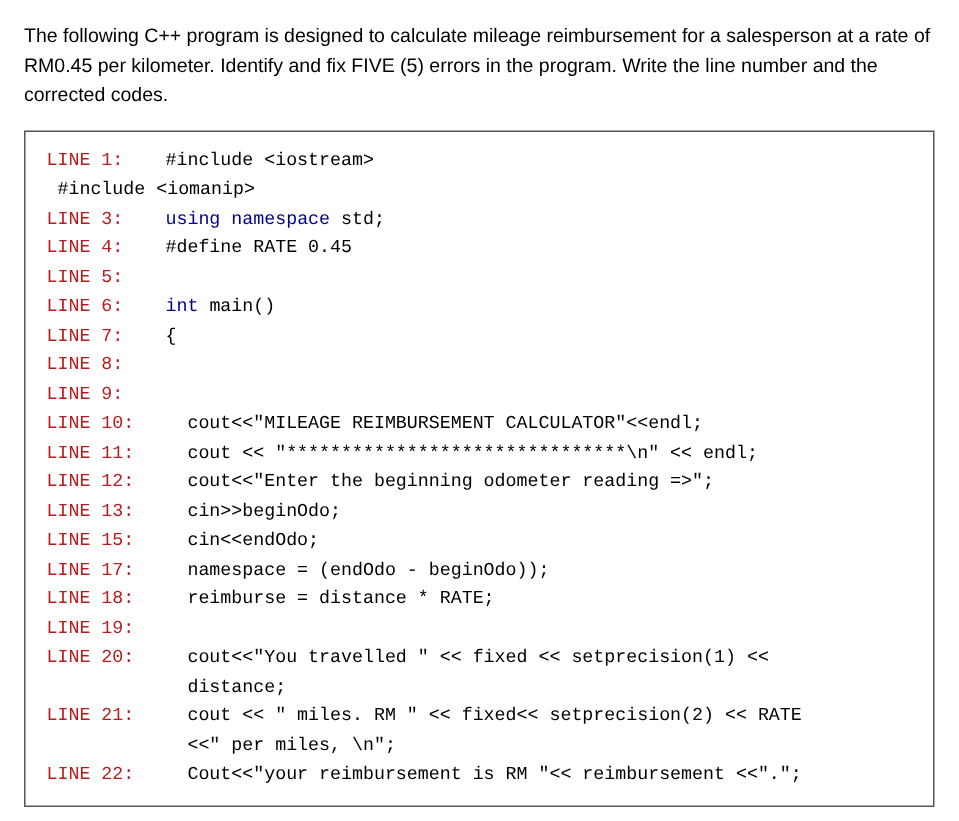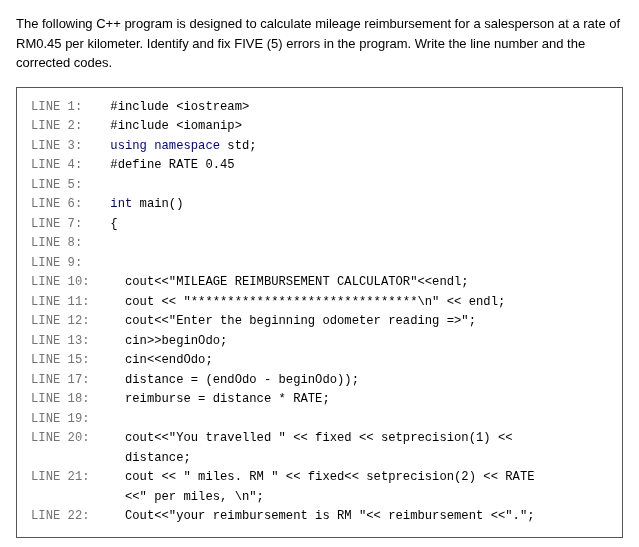--- a/index.html
+++ b/index.html
@@ -23,42 +23,41 @@
       font-size: 12.2px;
       line-height: 1.6;
       color: #000;
       background: #fff;
     }
     .code-line {
       display: flex;
       white-space: pre;
     }
     .line-label {
-      color: #737373;
+      color: #b91c1c;
       min-width: 72px;
       display: inline-block;
     }
     .line-content {
       color: #000;
       text-align: center;
     }
     .kw { color: #00008b; font-weight: normal; }
   </style>
 </head>
 <body>
 
 <p class="instructions">The following C++ program is designed to calculate mileage reimbursement for a salesperson at a rate of RM0.45 per kilometer. Identify and fix FIVE (5) errors in the program. Write the line number and the corrected codes.</p>
 
 <div class="code-box">
   <div class="code-line">
     <span class="line-label">LINE 1:</span>
     <span class="line-content"> #include &lt;iostream&gt;</span>
   </div>
   <div class="code-line">
-    <span class="line-label">LINE 2:</span>
     <span class="line-content"> #include &lt;iomanip&gt;</span>
   </div>
   <div class="code-line">
     <span class="line-label">LINE 3:</span>
     <span class="line-content"> <span class="kw">using namespace</span> std;</span>
   </div>
   <div class="code-line">
     <span class="line-label">LINE 4:</span>
     <span class="line-content"> #define RATE 0.45</span>
   </div>
@@ -96,21 +95,21 @@
   <div class="code-line">
     <span class="line-label">LINE 13:</span>
     <span class="line-content">   cin&gt;&gt;beginOdo;</span>
   </div>
   <div class="code-line">
     <span class="line-label">LINE 15:</span>
     <span class="line-content">   cin&lt;&lt;endOdo;</span>
   </div>
   <div class="code-line">
     <span class="line-label">LINE 17:</span>
-    <span class="line-content">   distance = (endOdo - beginOdo));</span>
+    <span class="line-content">   namespace = (endOdo - beginOdo));</span>
   </div>
   <div class="code-line">
     <span class="line-label">LINE 18:</span>
     <span class="line-content">   reimburse = distance * RATE;</span>
   </div>
   <div class="code-line">
     <span class="line-label">LINE 19:</span>
     <span class="line-content"> </span>
   </div>
   <div class="code-line">

